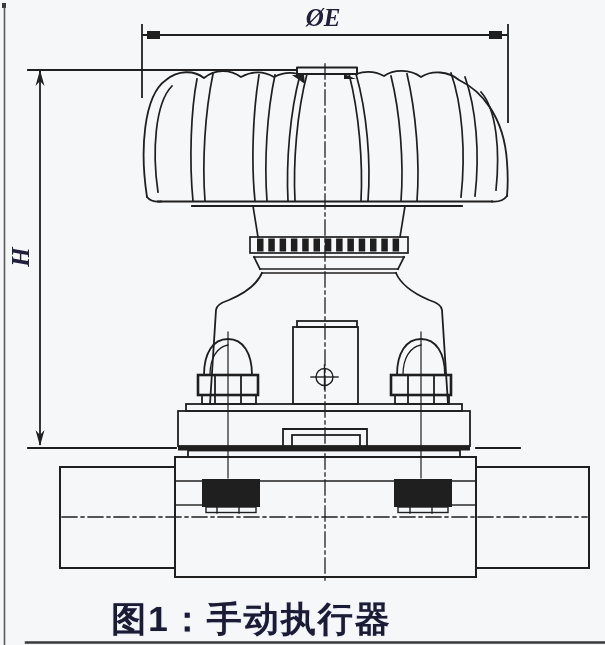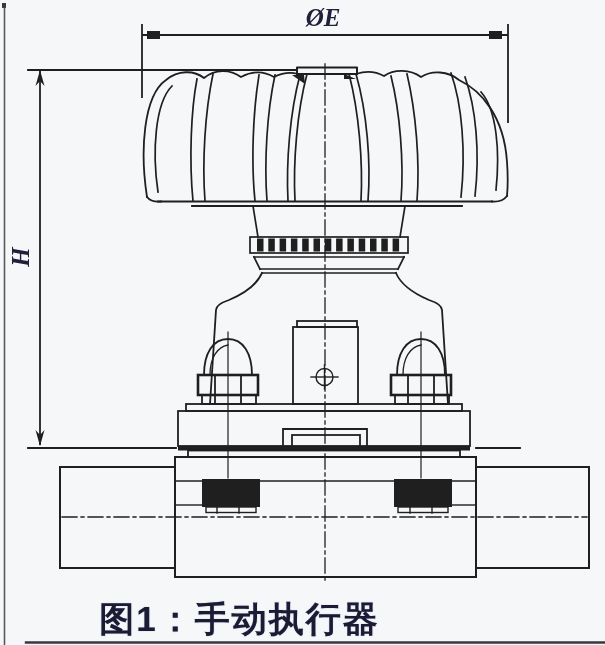--- a/index.html
+++ b/index.html
@@ -14,21 +14,21 @@
     position:relative;width:605px;height:645px;
     background:var(--background);overflow:hidden;
   }
   .drawing{position:absolute;left:0;top:0;color:var(--line);}
   .dim-label{
     font-family:"Liberation Serif",serif;
     font-style:italic;font-weight:bold;
     fill:var(--label-text);
   }
   .caption{
-    position:absolute;left:0;top:596px;width:479px;
+    position:absolute;left:12px;top:596px;width:479px;
     text-align:center;
     font-family:"Liberation Sans",sans-serif;
     font-size:35px;font-weight:bold;letter-spacing:2px;
     color:var(--caption-text);
     text-shadow:0 0 1px rgba(40,60,140,.45);
     white-space:nowrap;
   }
 </style>
 </head>
 <body>

